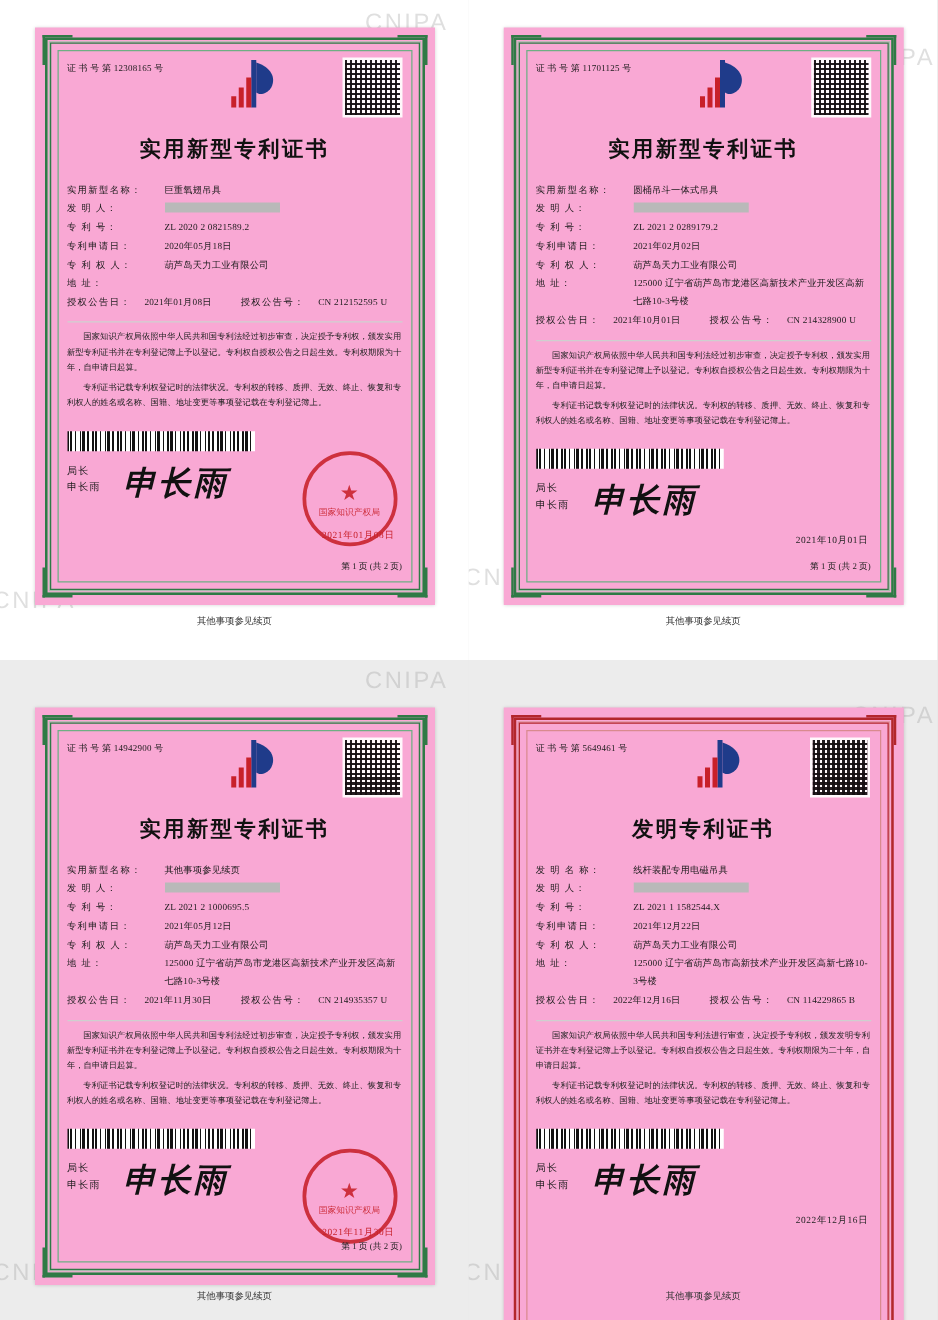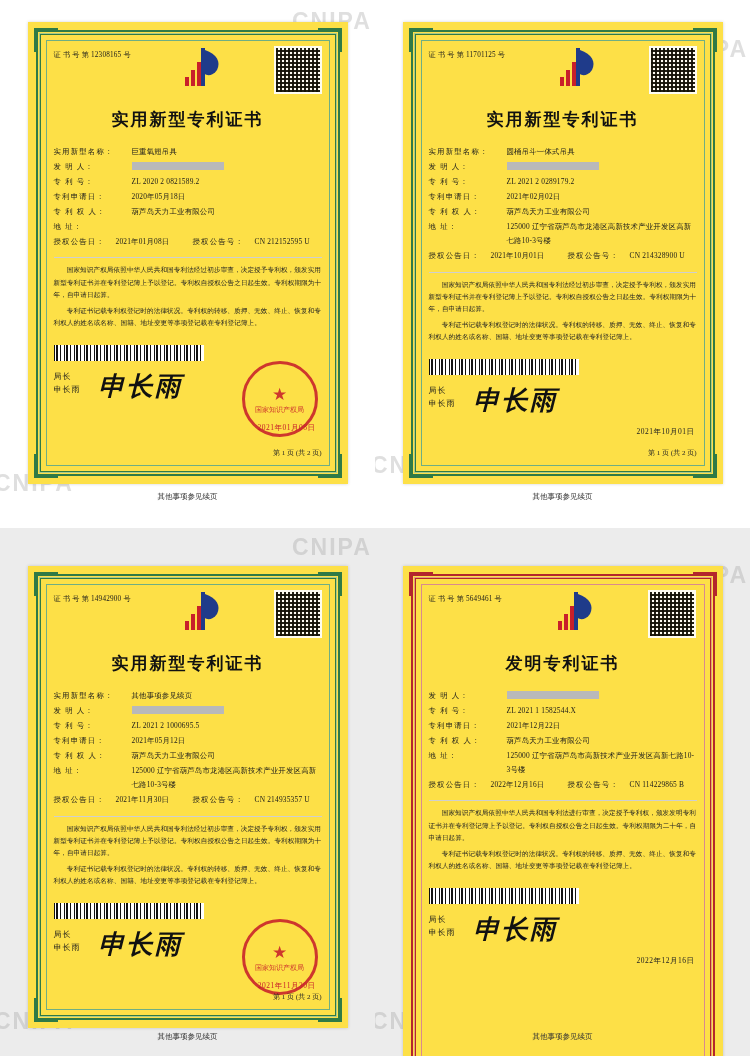--- a/index.html
+++ b/index.html
@@ -19,21 +19,21 @@
     position:relative;
     display:flex;align-items:flex-start;justify-content:center;
     overflow:hidden;
   }
   .cell.white{background:#ffffff;}
   .cell.grey{background:#ececec;}
 
   
   .cert{
     position:relative;
-    background:#fde047;
+    background:#f9a8d4;
     box-shadow:0 0 3px rgba(0,0,0,.18);
   }
   .cert.c1{width:320px;height:462px;margin-top:22px;}
   .cert.c2{width:320px;height:462px;margin-top:22px;}
   .cert.c3{width:320px;height:462px;margin-top:38px;}
   .cert.c4{width:320px;height:596px;margin-top:38px;}
 
   
   .frame-outer{
     position:absolute;inset:8px;
@@ -155,21 +155,21 @@
     text-align:right;font-size:7px;color:#222;
   }
   .footnote{
     position:absolute;left:0;right:0;
     text-align:center;font-size:7.5px;color:#333;
   }
 
   
   .wm{
     position:absolute;color:rgba(150,150,150,.30);
-    font-size:23px;font-weight:bold;letter-spacing:2px;
+    font-size:19px;font-weight:normal;letter-spacing:2px;
     font-family:"Liberation Sans",sans-serif;
     pointer-events:none;
   }
 
   
   .red{--fc:#b3262c;--fc2:#d98a8e;}
   .red .title{color:#111;}
 </style>
 </head>
 <body>
@@ -468,20 +468,24 @@
               <path d="M10 31 L14 31 L14 40 L10 40 Z" fill="#c8202a"></path>
             </svg>
           </div>
           <div class="qr"></div>
         </div>
 
         <div class="title">发明专利证书</div>
 
         <div class="fields">
           <div class="frow">
+              <div class="flabel">发 明 名 称：</div>
+              <div class="fval">线杆装配专用电磁吊具</div>
+            </div>
+          <div class="frow">
               <div class="flabel">发 明 人：</div>
               <div class="fval masked">XXXX</div>
             </div>
           <div class="frow">
               <div class="flabel">专 利 号：</div>
               <div class="fval">ZL 2021 1 1582544.X</div>
             </div>
           <div class="frow">
               <div class="flabel">专利申请日：</div>
               <div class="fval">2021年12月22日</div>

